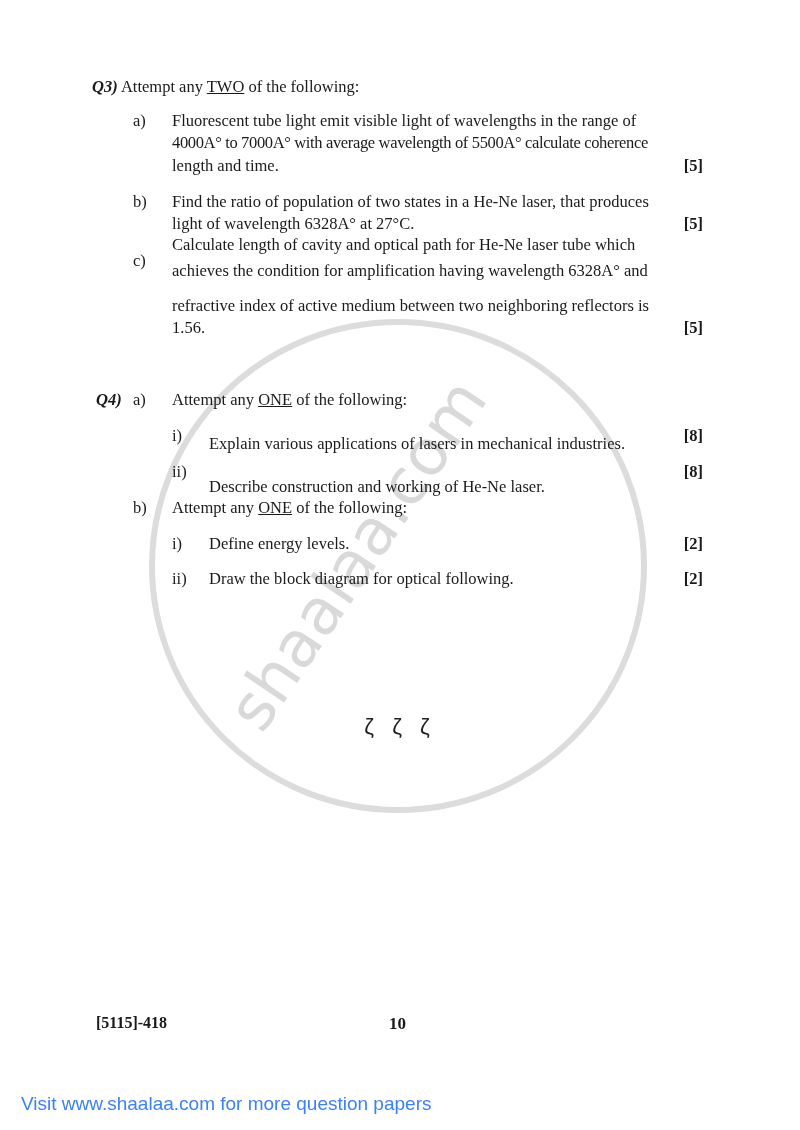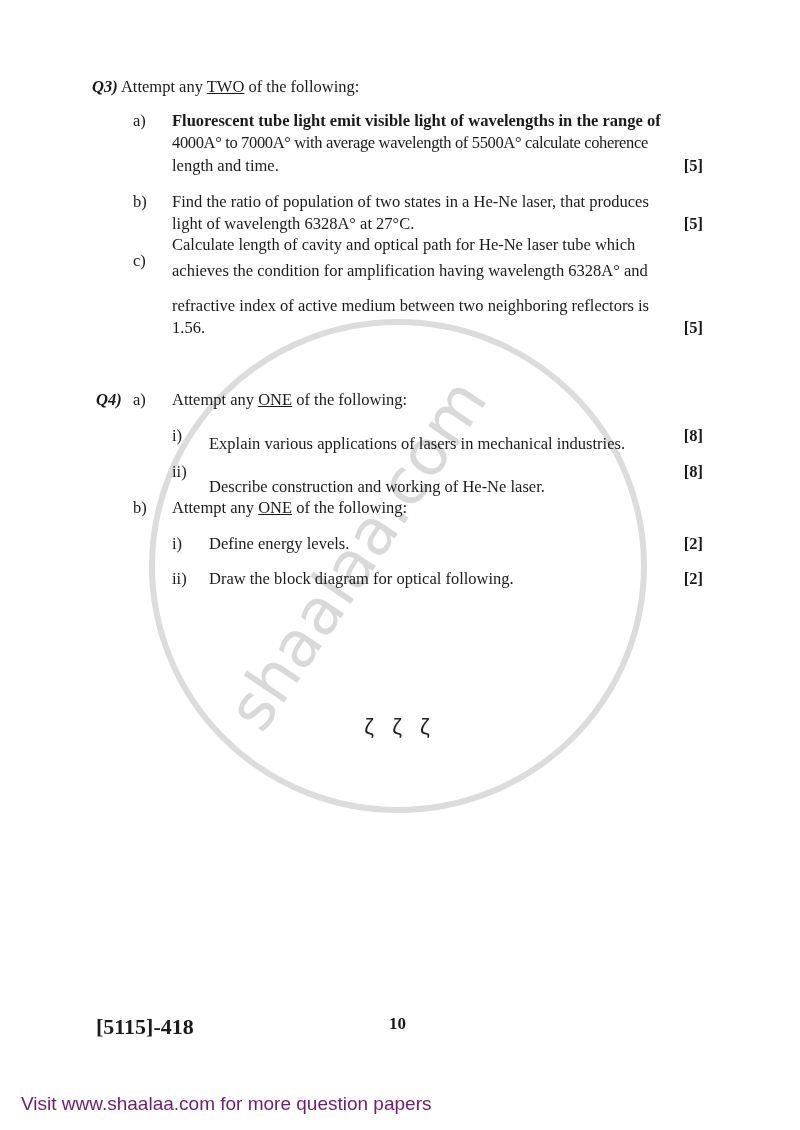--- a/index.html
+++ b/index.html
@@ -66,56 +66,56 @@
       top: 714px;
       text-align: center;
       font-size: 22px;
       letter-spacing: 6px;
       font-family: Liberation Sans, sans-serif;
       color: #222;
     }
     .footer-code {
       position: absolute;
       left: 96px; top: 1014px;
-      font-size: 22px;
+      font-size: 16px;
       font-weight: bold;
     }
     .footer-page {
       position: absolute;
       left: 389px; top: 1014px;
       font-size: 17px;
       font-weight: bold;
     }
     .visit {
       position: absolute;
       left: 21px; top: 1093px;
       font-family: "Liberation Sans", "DejaVu Sans", sans-serif;
       font-size: 19px;
-      color: #701a75;
+      color: #3b82f6;
     }
   </style>
 </head>
 <body>
 
 <div class="page">
 
   <svg class="watermark" viewBox="0 0 800 1130" xmlns="http://www.w3.org/2000/svg">
     <ellipse cx="398" cy="566" rx="246" ry="244" fill="none" stroke="#dcdcdc" stroke-width="6"></ellipse>
     <text x="0" y="0" transform="translate(262,735) rotate(-56)" font-family="DejaVu Sans, sans-serif" font-size="64" fill="#d9d9d9">shaalaa.com</text>
   </svg>
 
   <div class="content">
 
     <div class="line" style="left:92px; top:76px;">
       <span class="qnum" style="position:static;">Q3)</span>
       <span>Attempt any </span><u>TWO</u><span> of the following:</span>
     </div>
 
     <div class="label" style="left:133px; top:110px;">a)</div>
-    <div class="line" style="left:172px; top:110px; width:532px; text-align:justify;font-weight:bold;">Fluorescent tube light emit visible light of wavelengths in the range of</div>
+    <div class="line" style="left:172px; top:110px; width:532px; text-align:justify;">Fluorescent tube light emit visible light of wavelengths in the range of</div>
     <div class="line" style="left:172px; top:132px; letter-spacing:-0.35px;">4000A° to 7000A° with average wavelength of 5500A° calculate coherence</div>
     <div class="line" style="left:172px; top:155px;">length and time.</div>
     <div class="marks" style="top:155px;">[5]</div>
 
     <div class="label" style="left:133px; top:191px;">b)</div>
     <div class="line" style="left:172px; top:191px;">Find the ratio of population of two states in a He-Ne laser, that produces</div>
     <div class="line" style="left:172px; top:213px;">light of wavelength 6328A° at 27°C.</div>
     <div class="marks" style="top:213px;">[5]</div>
 
     <div class="label" style="left:133px; top:250px;">c)</div>

